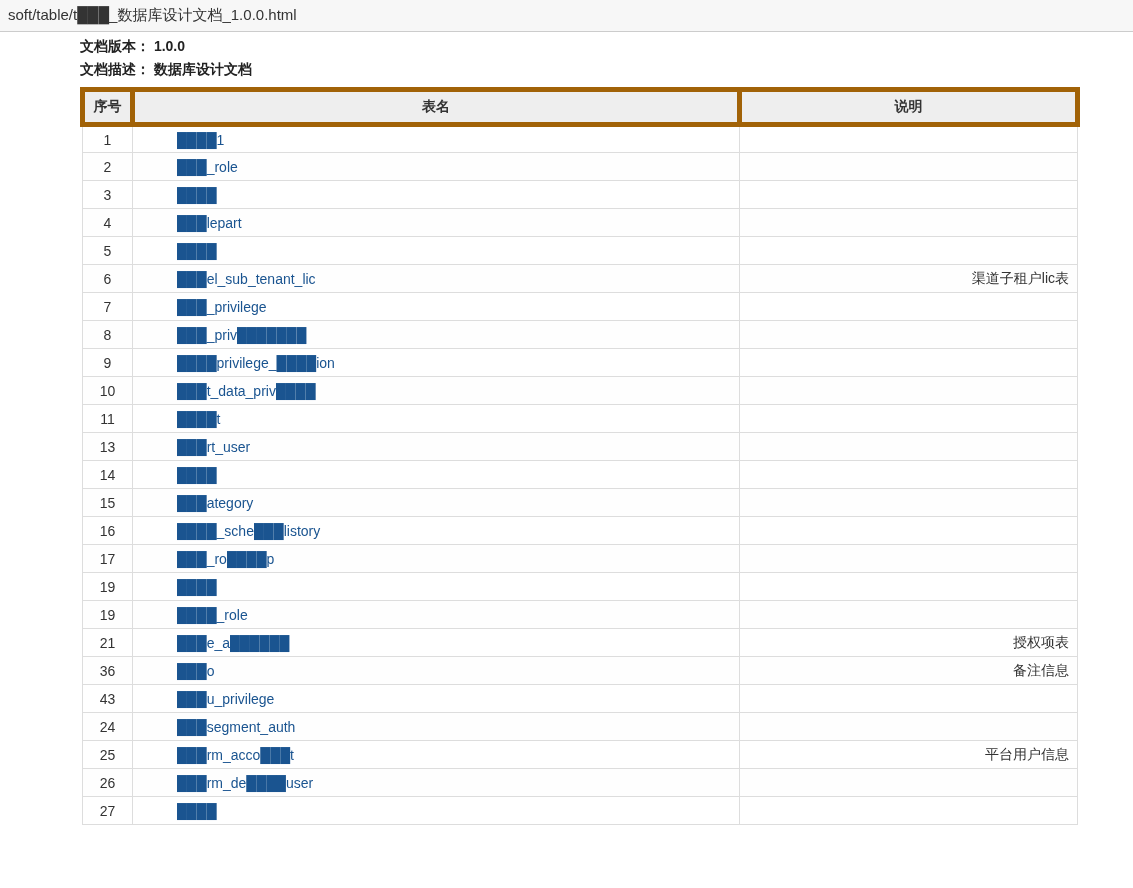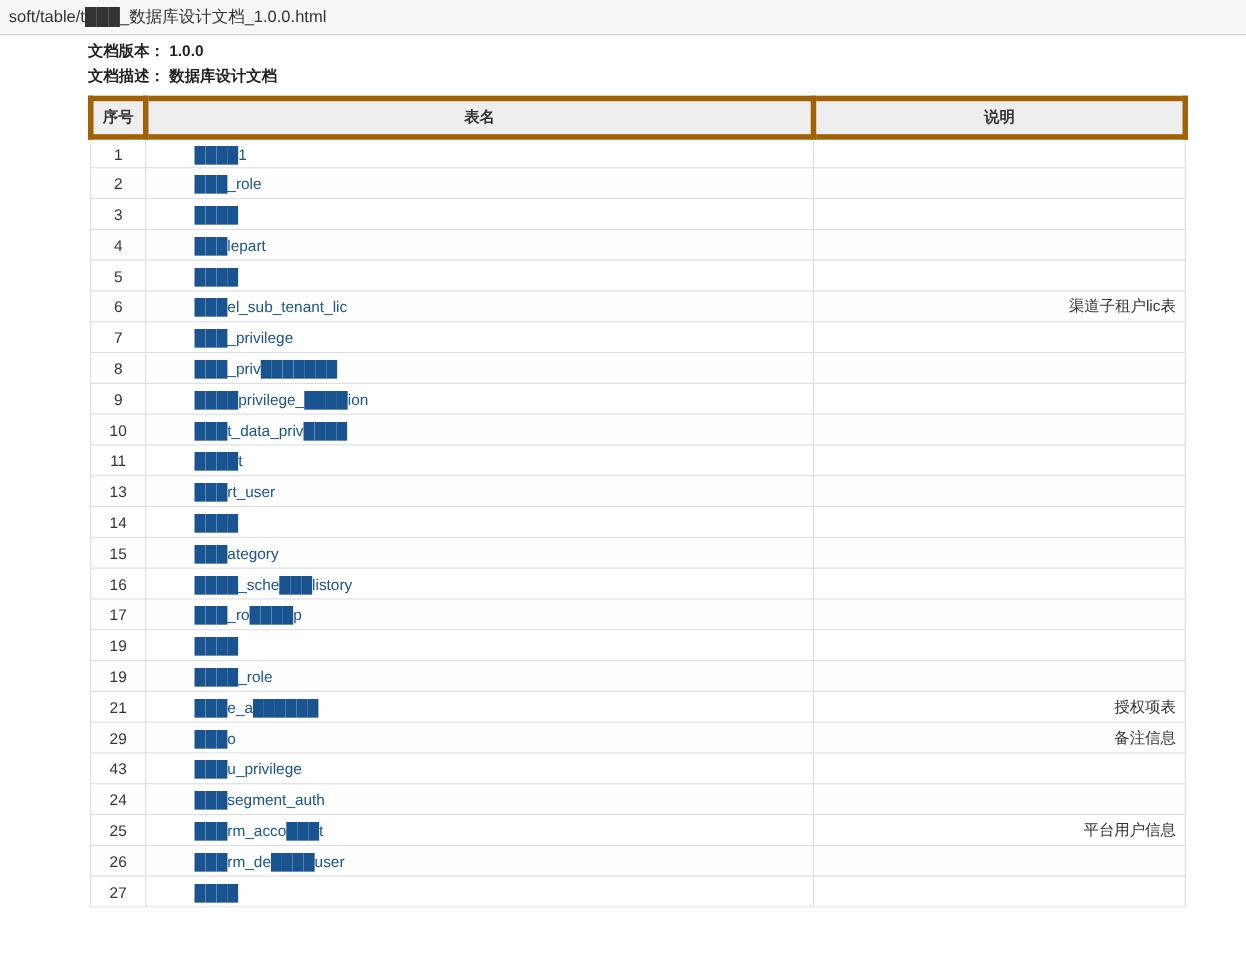--- a/index.html
+++ b/index.html
@@ -174,21 +174,21 @@
           <td class="seq">19</td>
           <td class="name"><a class="name-text">████_role</a></td>
           <td class="desc"></td>
         </tr>
         <tr>
           <td class="seq">21</td>
           <td class="name"><a class="name-text">███e_a██████</a></td>
           <td class="desc">授权项表</td>
         </tr>
         <tr>
-          <td class="seq">29</td>
+          <td class="seq">36</td>
           <td class="name"><a class="name-text">███o</a></td>
           <td class="desc">备注信息</td>
         </tr>
         <tr>
           <td class="seq">43</td>
           <td class="name"><a class="name-text">███u_privilege</a></td>
           <td class="desc"></td>
         </tr>
         <tr>
           <td class="seq">24</td>

